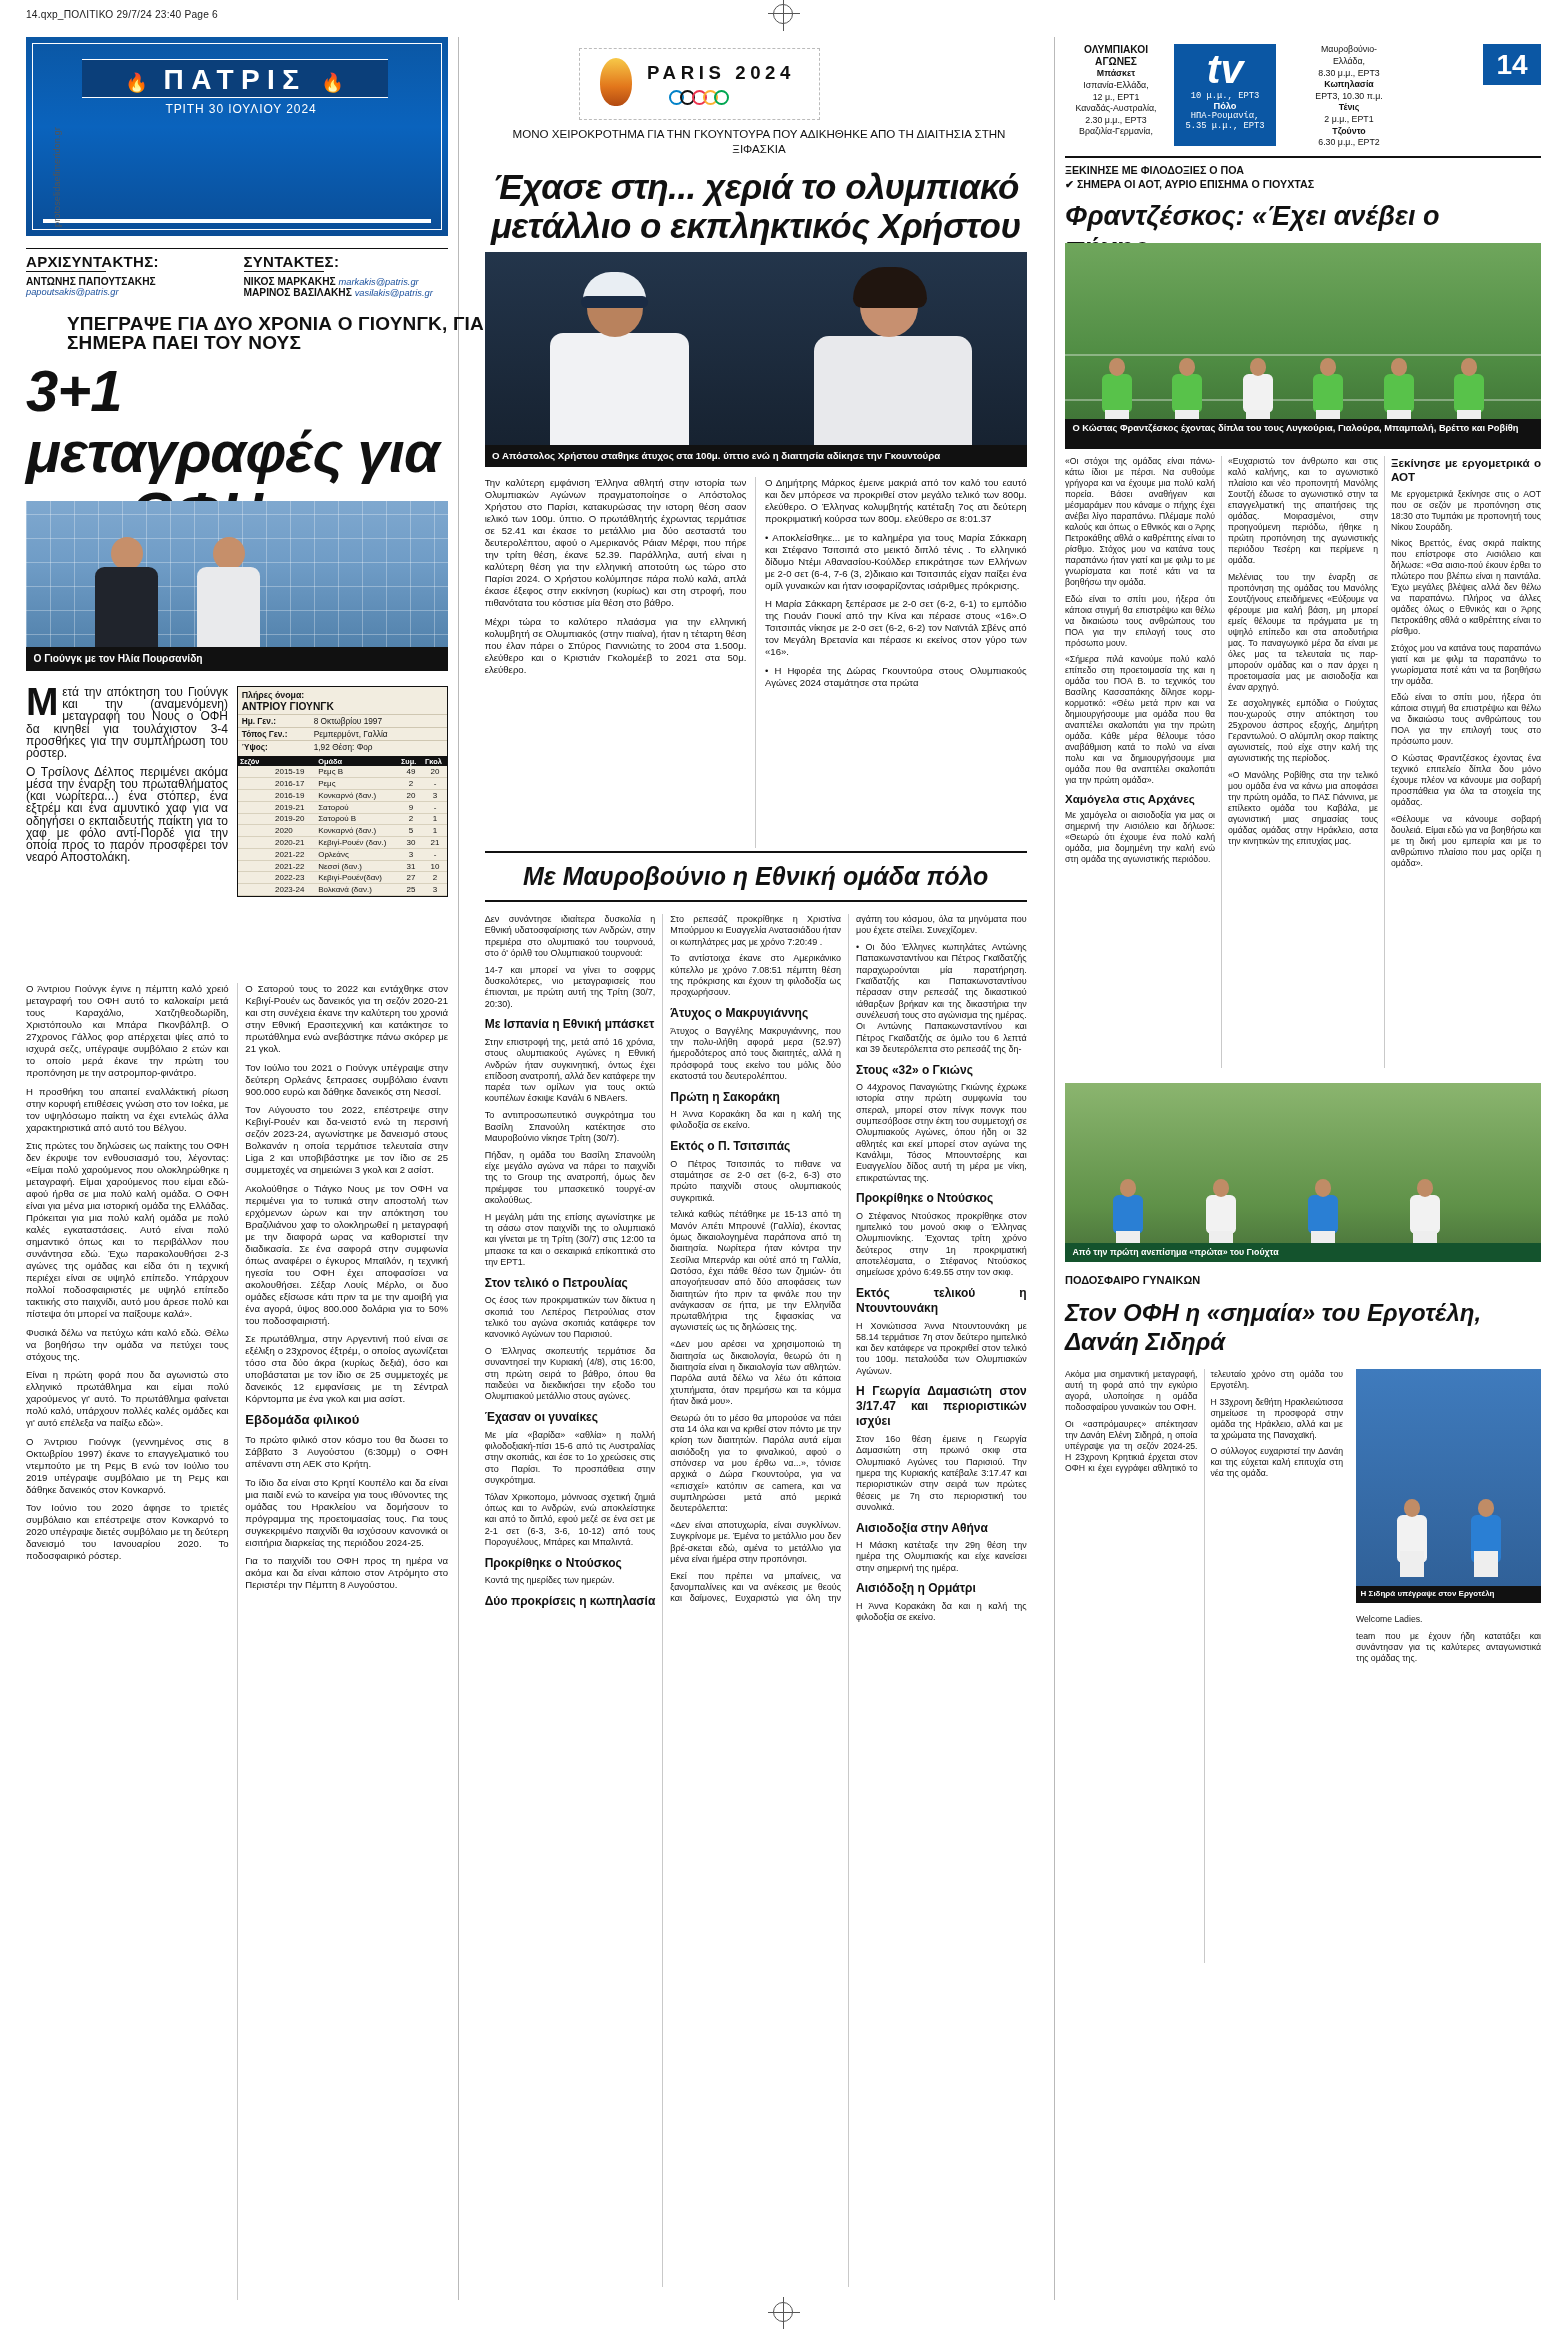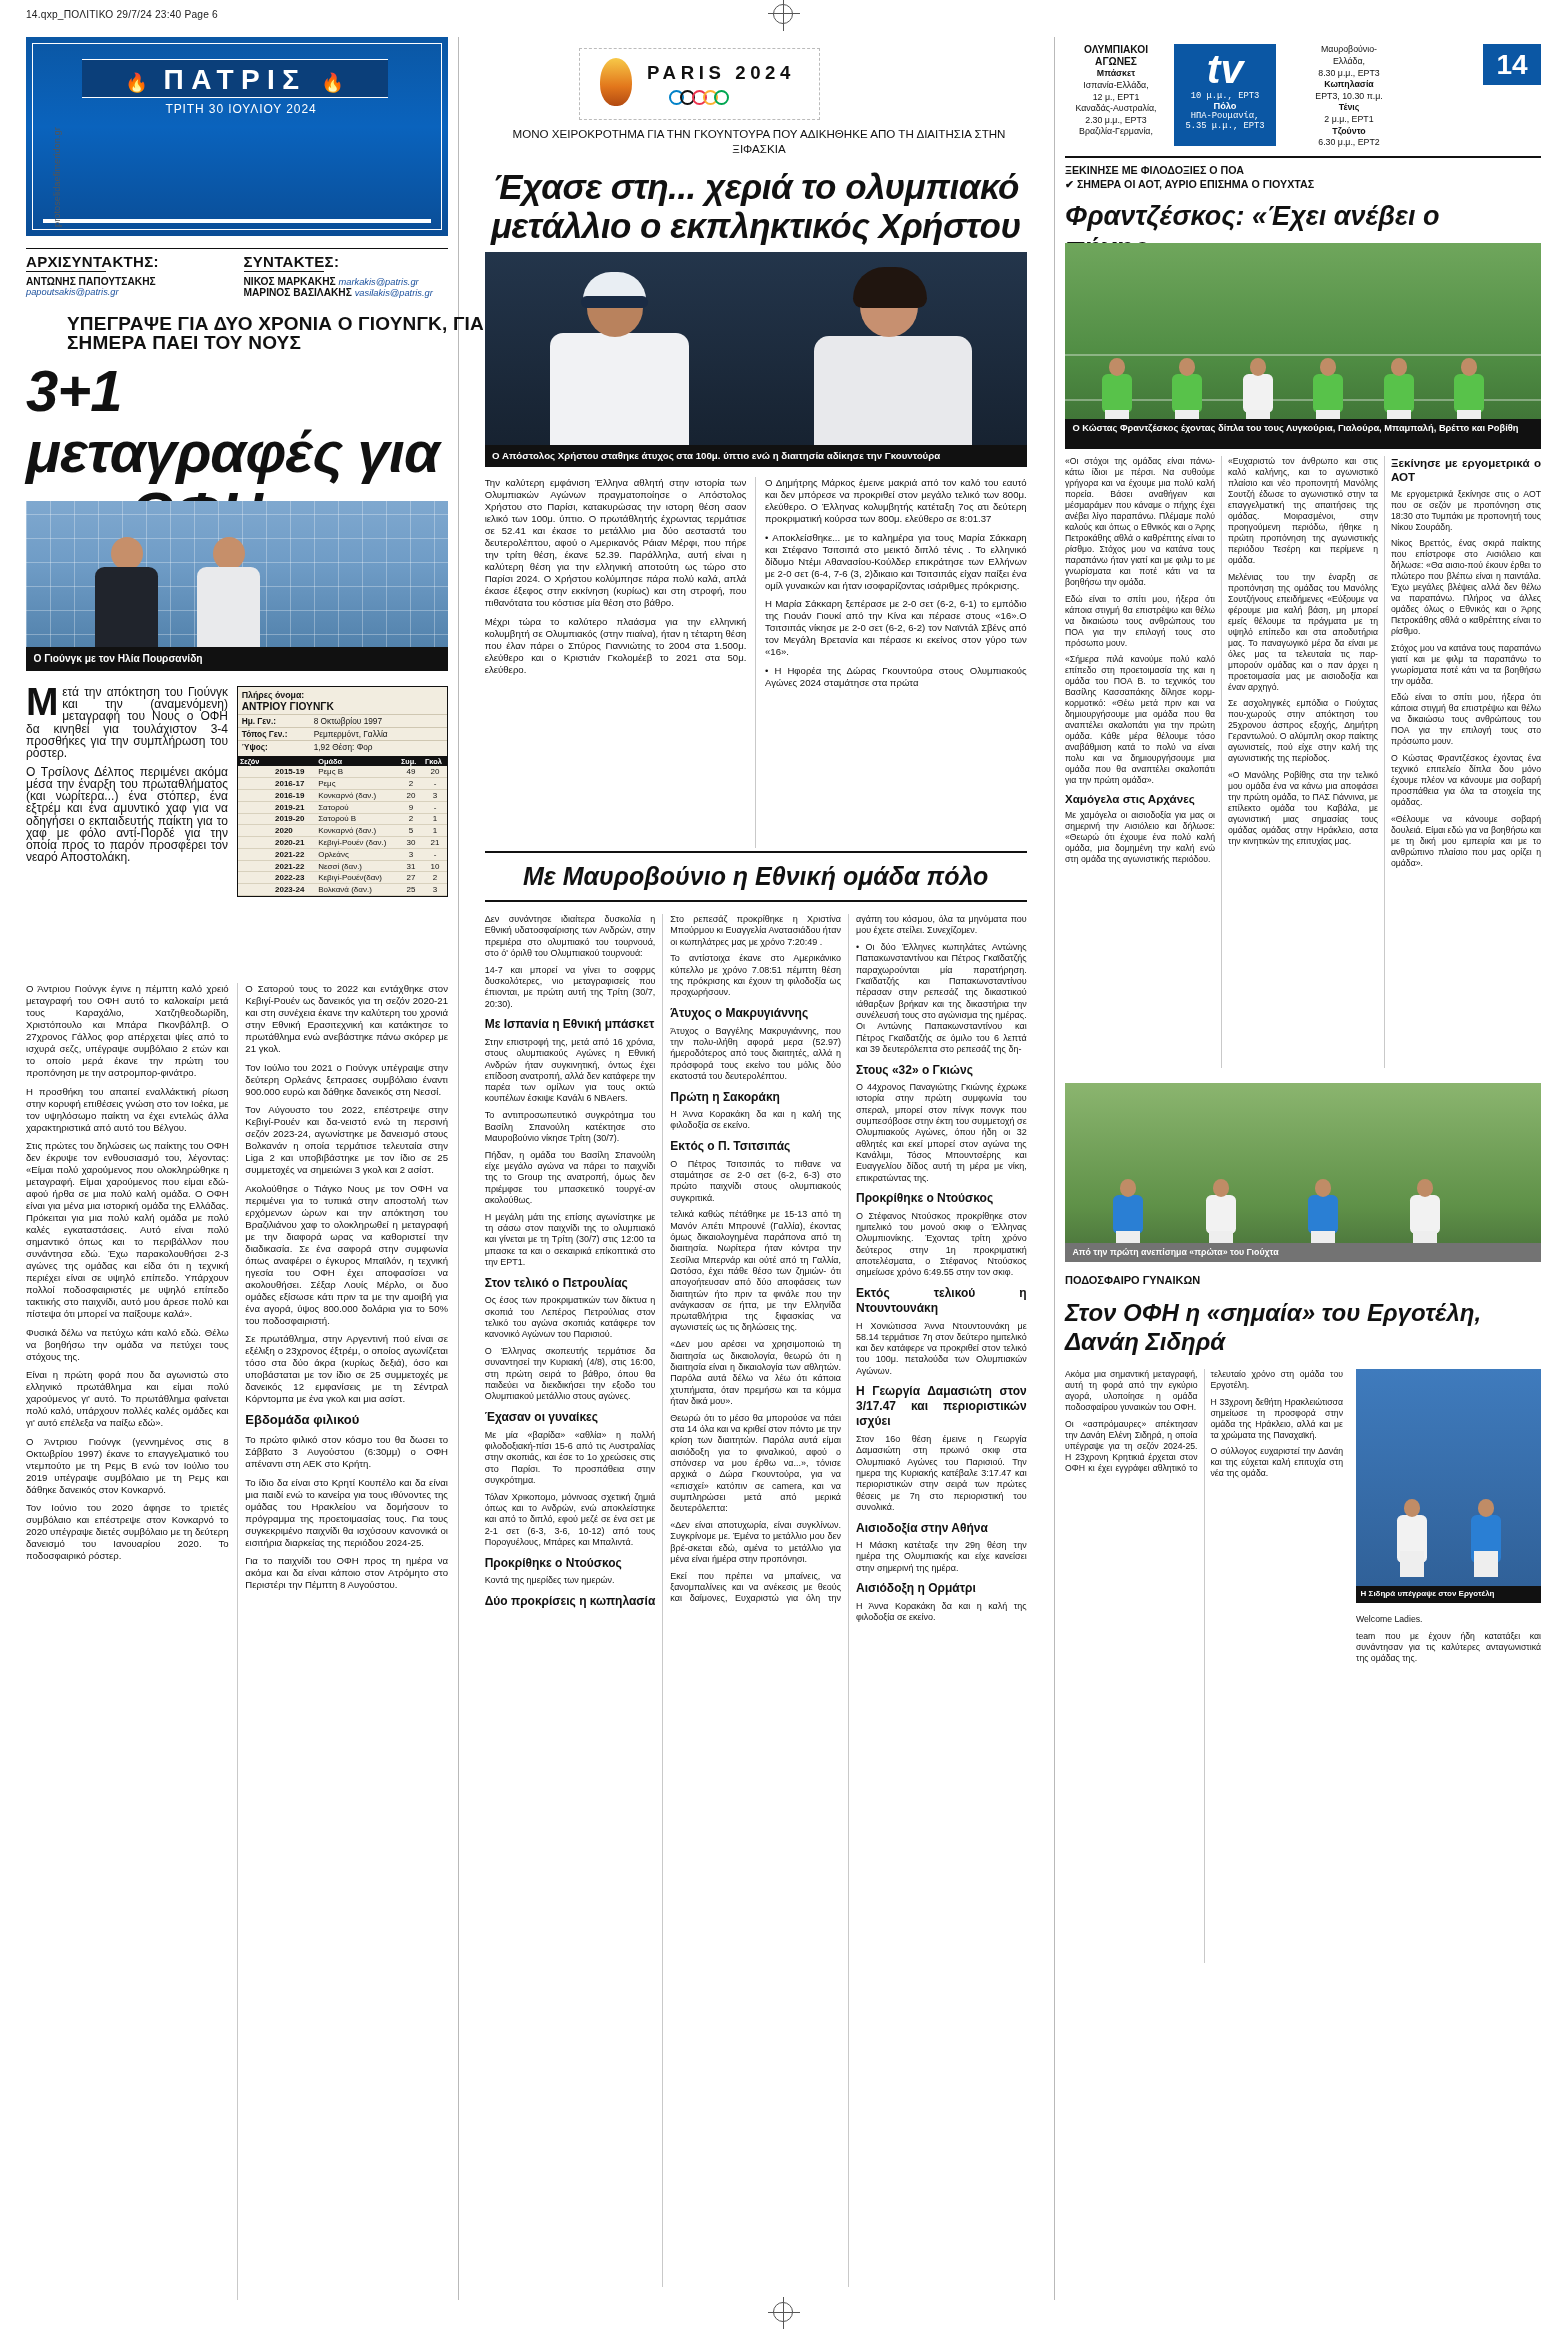--- a/index.html
+++ b/index.html
@@ -125,21 +125,21 @@
   }
   .prof .ptitle { font-weight:bold; font-size:8.8px; padding:2.8px 3.7px 0; }
   .prof .pname { font-weight:bold; font-size:10.2px; padding:0.9px 3.7px 2.8px; }
   .prof .prow { display:flex; padding:0.9px 3.7px; border-top:0.9px solid #cfc7b2; }
   .prof .prow .k { width:72px; font-weight:bold; }
   .prof .prow .v { flex:1; }
   .prof table { width:100%; border-collapse:collapse; margin-top:2.8px; font-size:8px; }
   .prof th { background:#111; color:#fff; font-size:7.4px; padding:0.9px 1.9px; text-align:left; }
   .prof td { padding:0.9px 1.9px; border-bottom:0.9px solid #d8d1bd; }
   .prof td.num { text-align:center; width:24px; }
-  .prof td.b { font-weight:bold;padding-left:37px; }
+  .prof td.b { font-weight:normal;padding-left:37px; }
 
   .left-flow {
     position:absolute; left:0; top:946px; width:422px; height:1317px;
     column-count:2; column-gap:16.7px; column-rule:0.9px solid #c9c9c9;
     font-size:9.6px; line-height:12px; text-align:justify;
   }
   .left-flow p { margin:0 0 6.5px; }
   .subhead { font-weight:bold; font-size:13px; line-height:16px; margin:7.4px 0 5.6px; }
 
   
@@ -250,21 +250,21 @@
   }
   .right-flow p { margin:0 0 5.6px; }
   .right-flow .sh { font-weight:bold; font-size:11.6px; line-height:14px; margin:5.6px 0 4.6px; }
   .photo-right2 {
     position:absolute; left:0; top:1046px; width:476px; height:176px;
     background:linear-gradient(180deg,#8bb56f 0%, #5f9148 70%, #48703a 100%);
     overflow:hidden;
   }
   .capbar-right2 {
     position:absolute; left:0; top:1206px; width:476px; height:18.6px;
-    background:#737373; color:#fff; font-size:8.8px; line-height:18.6px; padding:0 7.4px; font-weight:bold;
+    background:#14532d; color:#fff; font-size:8.8px; line-height:18.6px; padding:0 7.4px; font-weight:bold;
   }
   .r2-kick { position:absolute; left:0; top:1237px; width:476px; font-size:11px; font-weight:bold; }
   .r2-head {
     position:absolute; left:0; top:1261px; width:476px;
     font-size:24px; line-height:29px; font-weight:bold; font-style:italic;
   }
   .right-flow2 {
     position:absolute; left:0; top:1332px; width:278px; height:594px;
     column-count:2; column-gap:13px; column-rule:0.9px solid #c9c9c9;
     font-size:8.7px; line-height:11px; text-align:justify;

